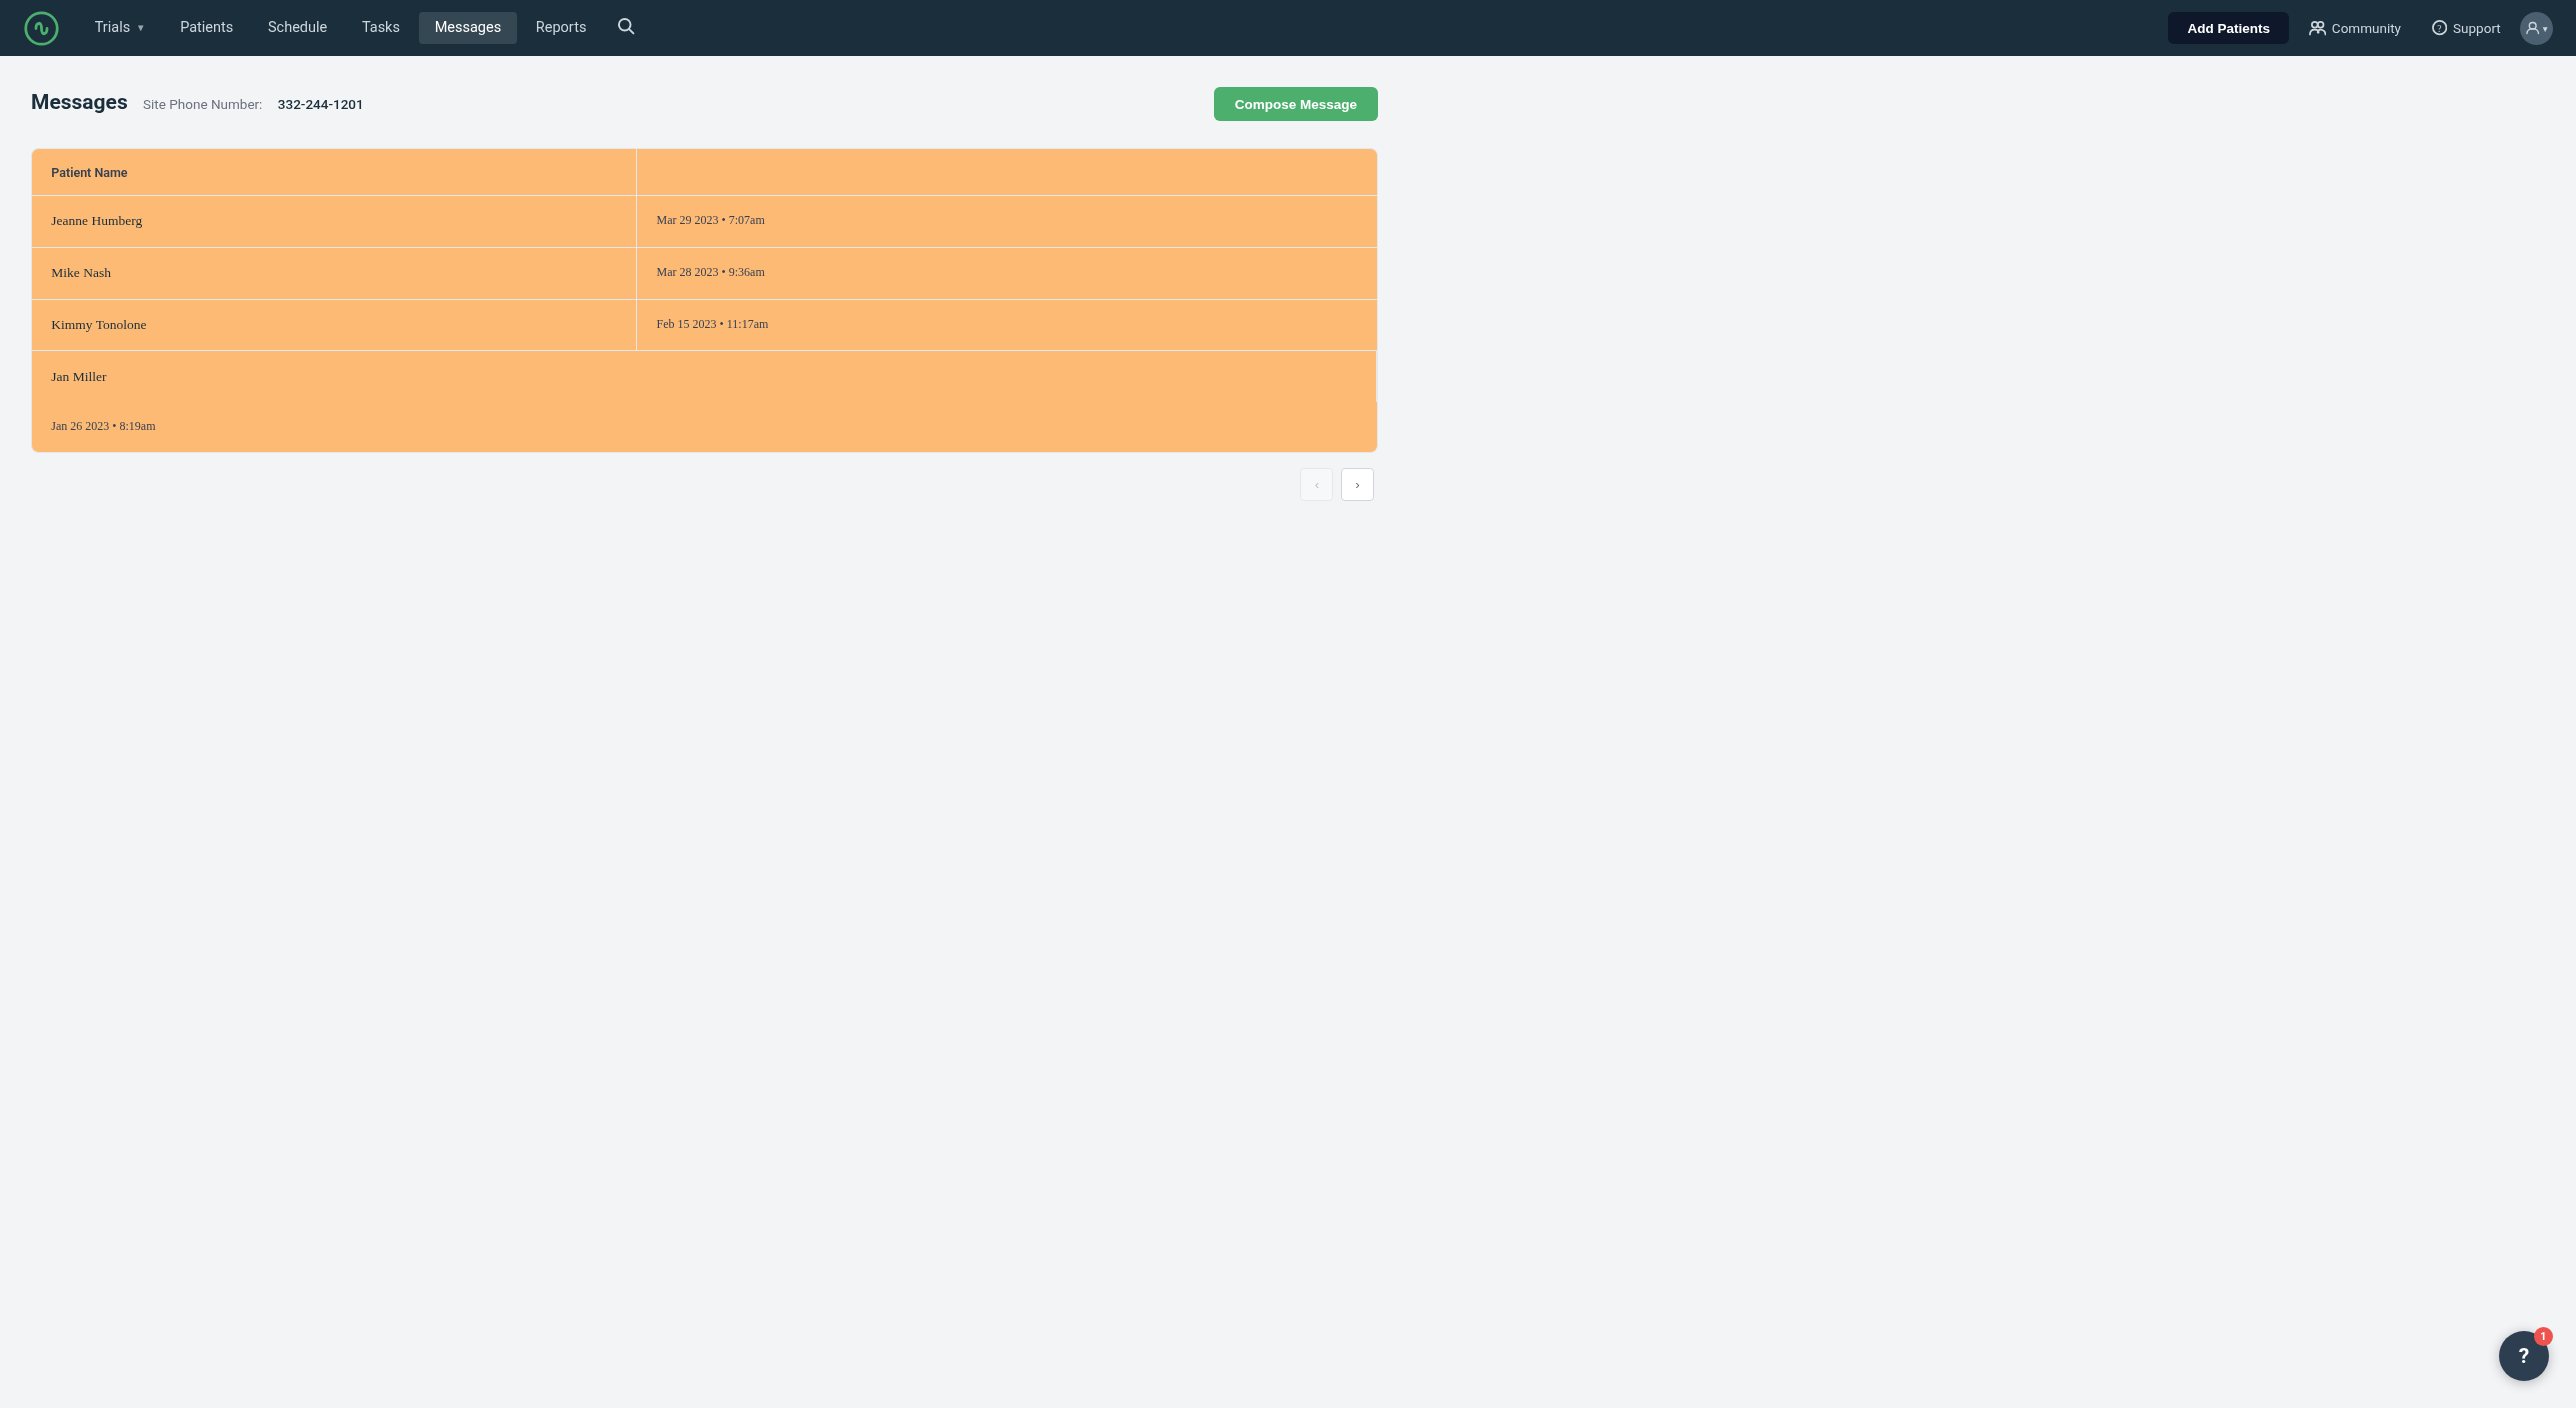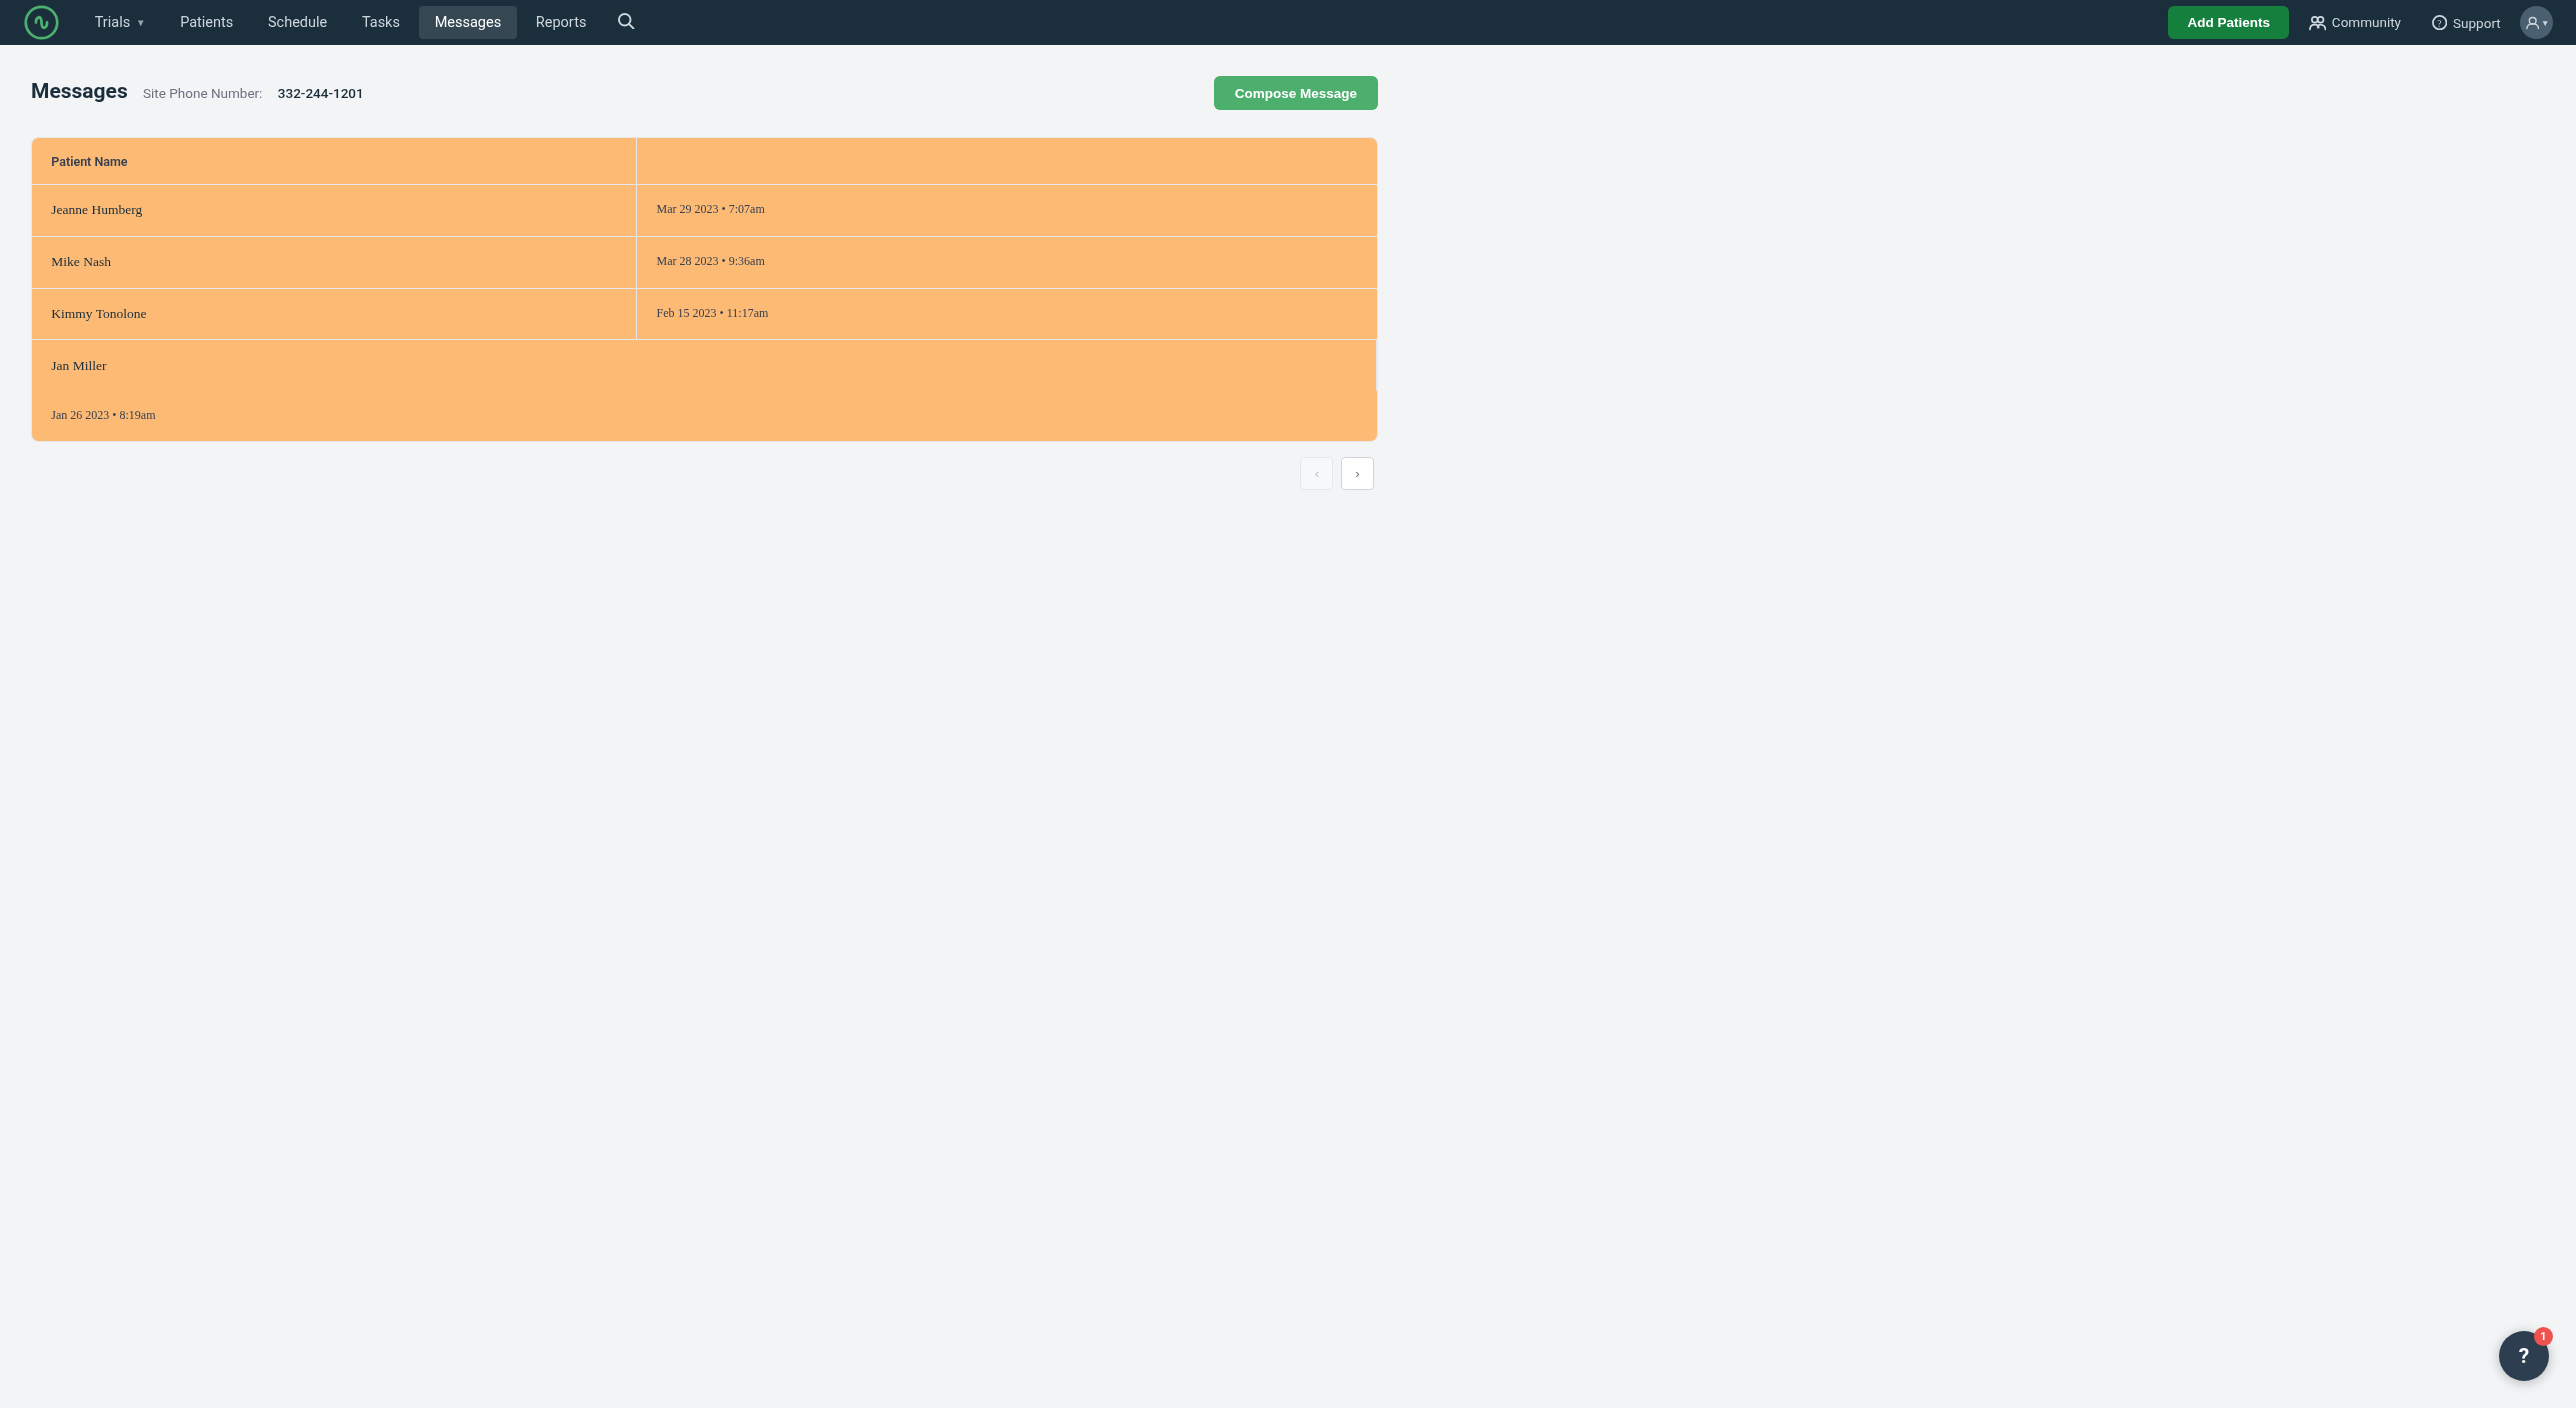--- a/index.html
+++ b/index.html
@@ -7,21 +7,21 @@
       font-family: -apple-system, BlinkMacSystemFont, 'Segoe UI', Roboto, sans-serif;
       background: #f3f4f6;
       min-height: 100vh;
     }
 
     
     .navbar {
       background: #1a2e3b;
       display: flex;
       align-items: center;
-      height: 45px;
+      height: 56px;
       padding: 0 23px;
       gap: 0;
     }
     .navbar-logo {
       width: 37px;
       height: 37px;
       margin-right: 19.3px;
       flex-shrink: 0;
     }
     .nav-links {
@@ -56,21 +56,21 @@
       padding: 7.7px 11.6px;
       cursor: pointer;
     }
     .nav-right {
       display: flex;
       align-items: center;
       gap: 7.7px;
       margin-left: auto;
     }
     .btn-add-patients {
-      background: #15803d;
+      background: #0f172a;
       color: #fff;
       border: none;
       border-radius: 5.8px;
       padding: 8.7px 19.3px;
       font-size: 13.5px;
       font-weight: 600;
       cursor: pointer;
       white-space: nowrap;
     }
     .nav-community {

